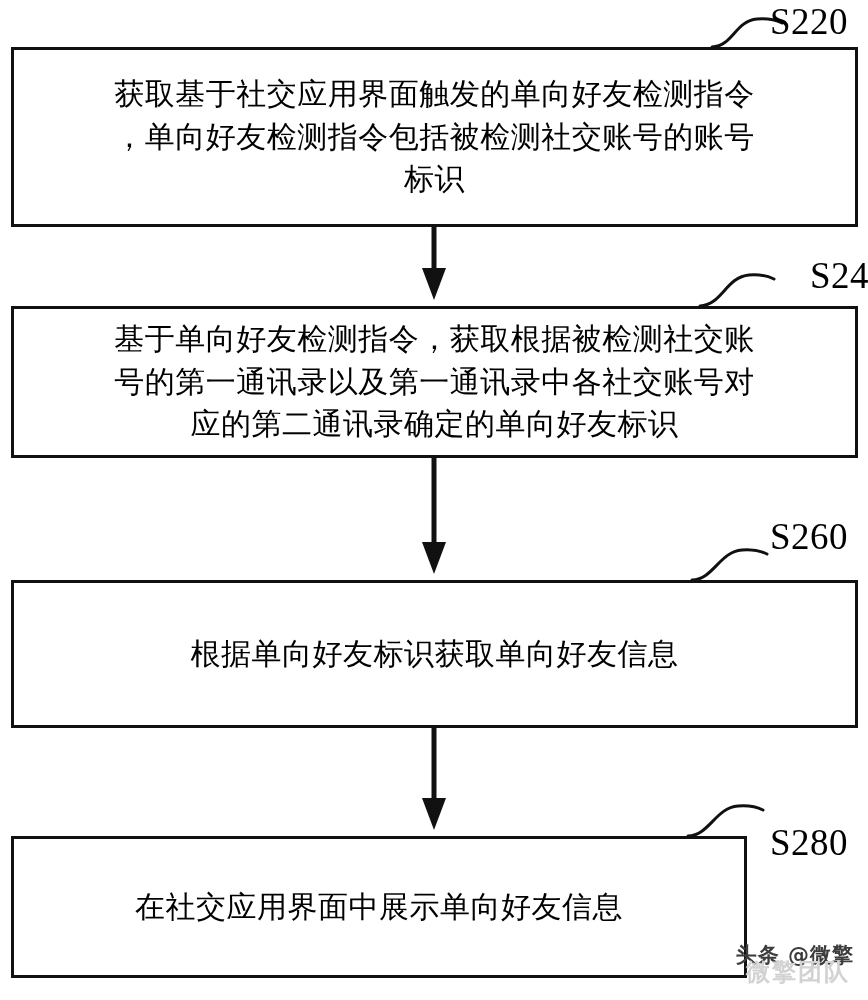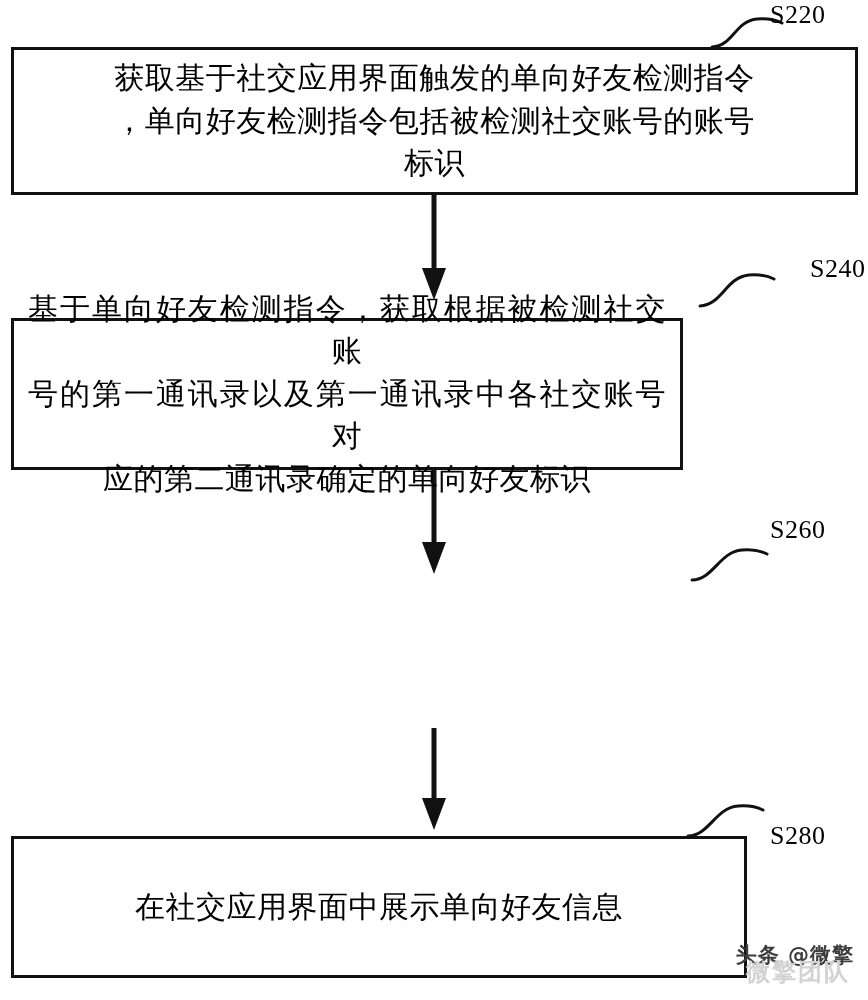--- a/index.html
+++ b/index.html
@@ -46,39 +46,39 @@
     letter-spacing: 0.5px;
     white-space: pre-line;
   }
   
   .box-text.justified {
     text-align: justify;
     text-align-last: center;
     text-justify: inter-character;
   }
 
-  #box-1 { left: 11px;  top: 47px;  width: 847px; height: 148px; }
-  #box-2 { left: 11px;  top: 318px; width: 672px; height: 152px; }
+  #box-1 { left: 11px;  top: 47px;  width: 847px; height: 180px; }
+  #box-2 { left: 11px;  top: 306px; width: 847px; height: 152px; }
   #box-3 { left: 11px;  top: 580px; width: 847px; height: 148px; }
   #box-4 { left: 11px;  top: 836px; width: 736px; height: 142px; }
 
   
   #connector-layer {
     position: absolute;
     left: 0; top: 0;
     width: 868px;
     height: 1000px;
     pointer-events: none;
   }
 
   
   .step-label {
     position: absolute;
     font-family: "Liberation Serif", "DejaVu Serif", serif;
-    font-size: 26px;
+    font-size: 37px;
     font-weight: 400;
     color: #000000;
     letter-spacing: 0.5px;
     white-space: nowrap;
   }
   #step-label-s220 { left: 770px; top: 0px; }
   #step-label-s240 { left: 770px; top: 254px; margin-left: 40px; }
   #step-label-s260 { left: 770px; top: 515px; }
   #step-label-s280 { left: 770px; top: 821px; }
 
@@ -150,20 +150,23 @@
 ，单向好友检测指令包括被检测社交账号的账号
 标识</div>
   </div>
 
   <div class="process-box" id="box-2">
     <div class="box-text justified">基于单向好友检测指令，获取根据被检测社交账
 号的第一通讯录以及第一通讯录中各社交账号对
 应的第二通讯录确定的单向好友标识</div>
   </div>
 
+  <div class="process-box" id="box-3">
+    <div class="box-text">根据单向好友标识获取单向好友信息</div>
+  </div>
 
   <div class="process-box" id="box-4">
     <div class="box-text">在社交应用界面中展示单向好友信息</div>
   </div>
 
   <div id="watermark">
     <div class="watermark-main">头条 @微擎</div>
     <div class="watermark-sub">微擎团队</div>
   </div>
 

